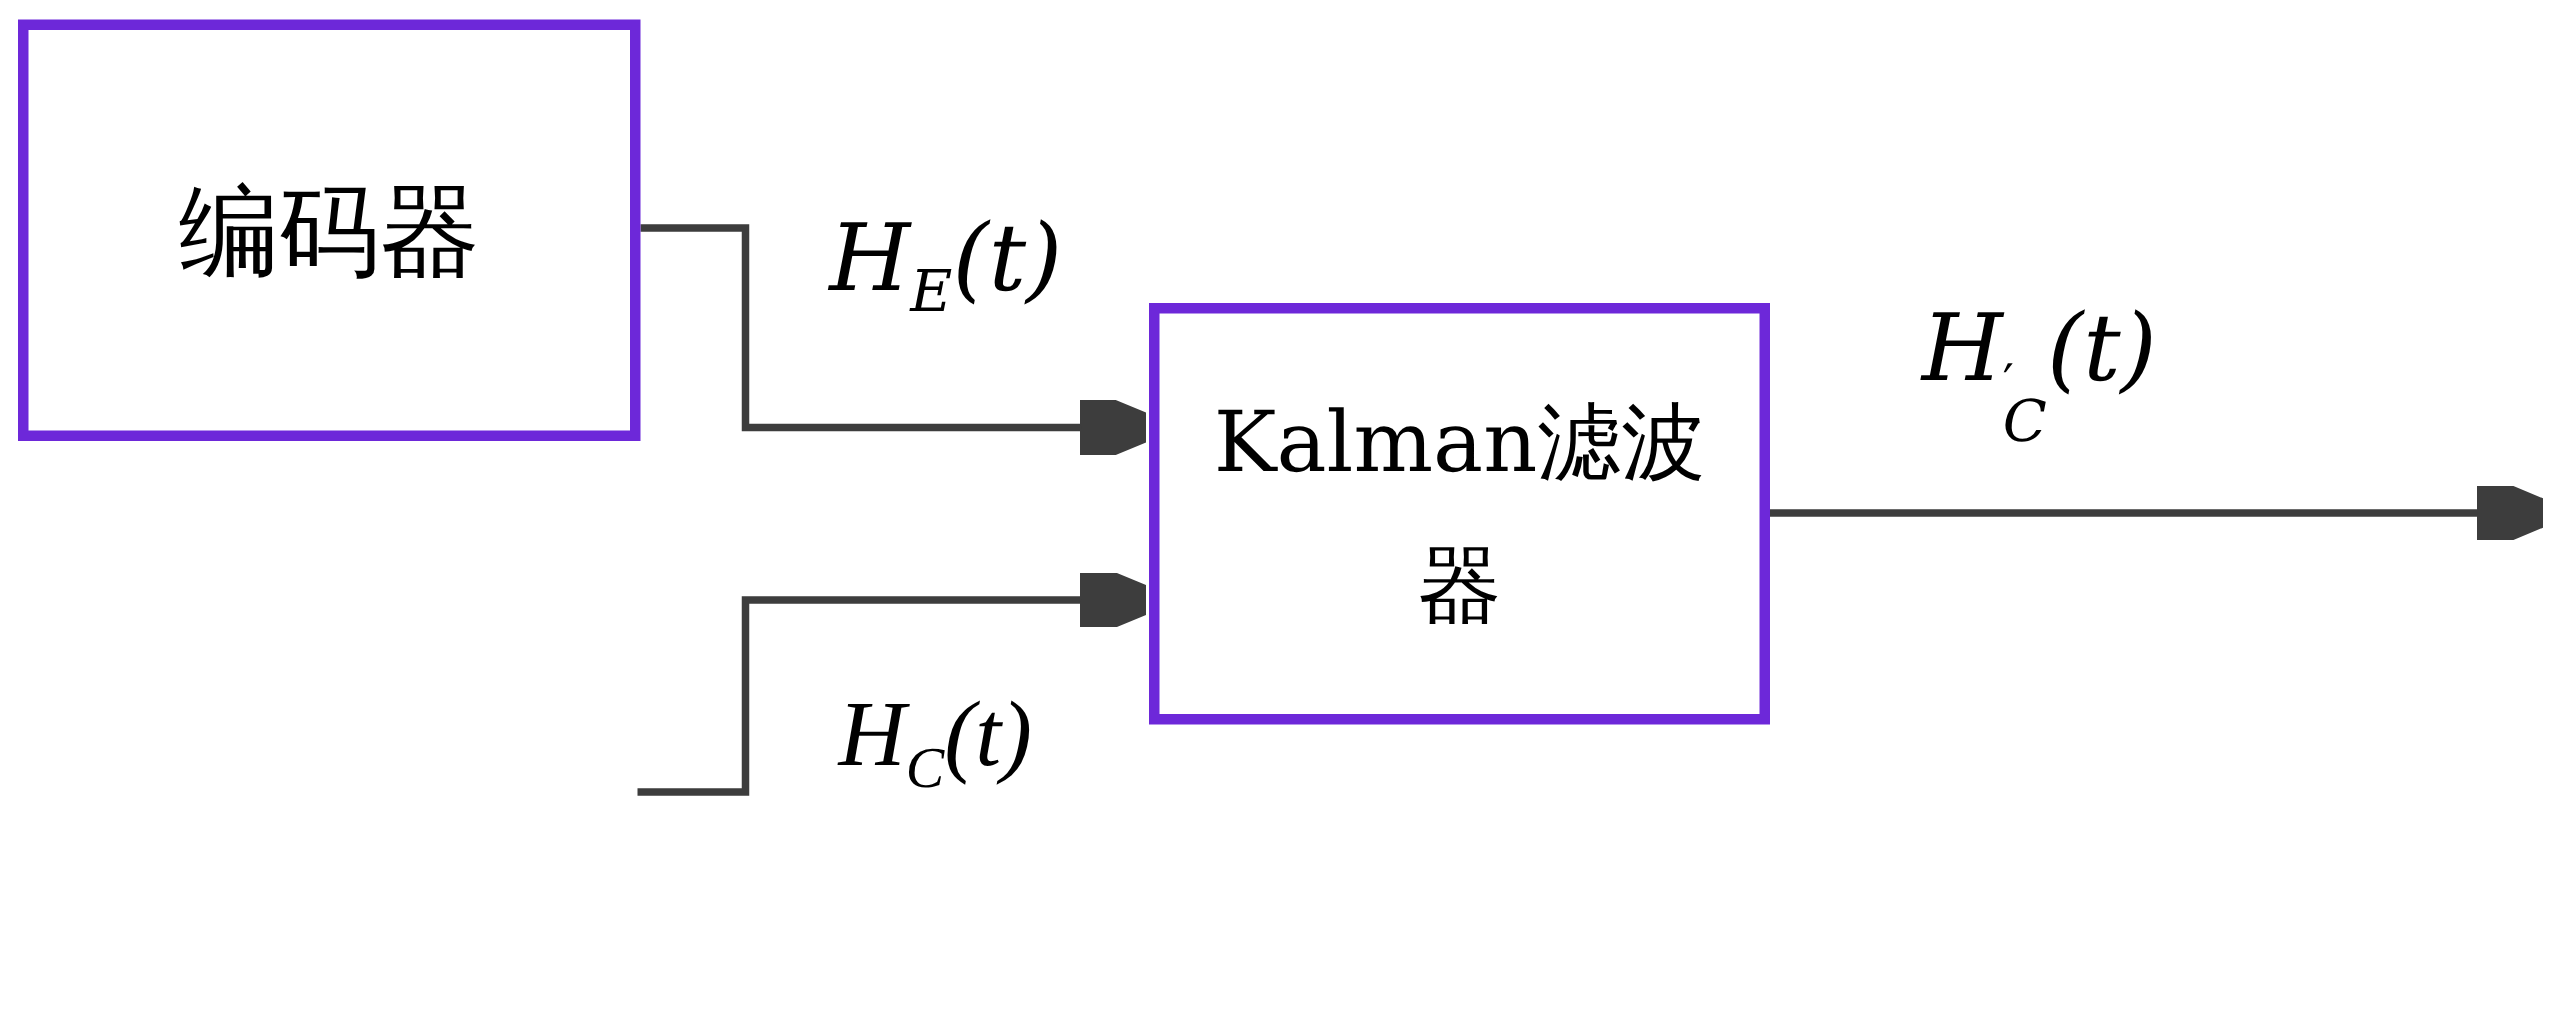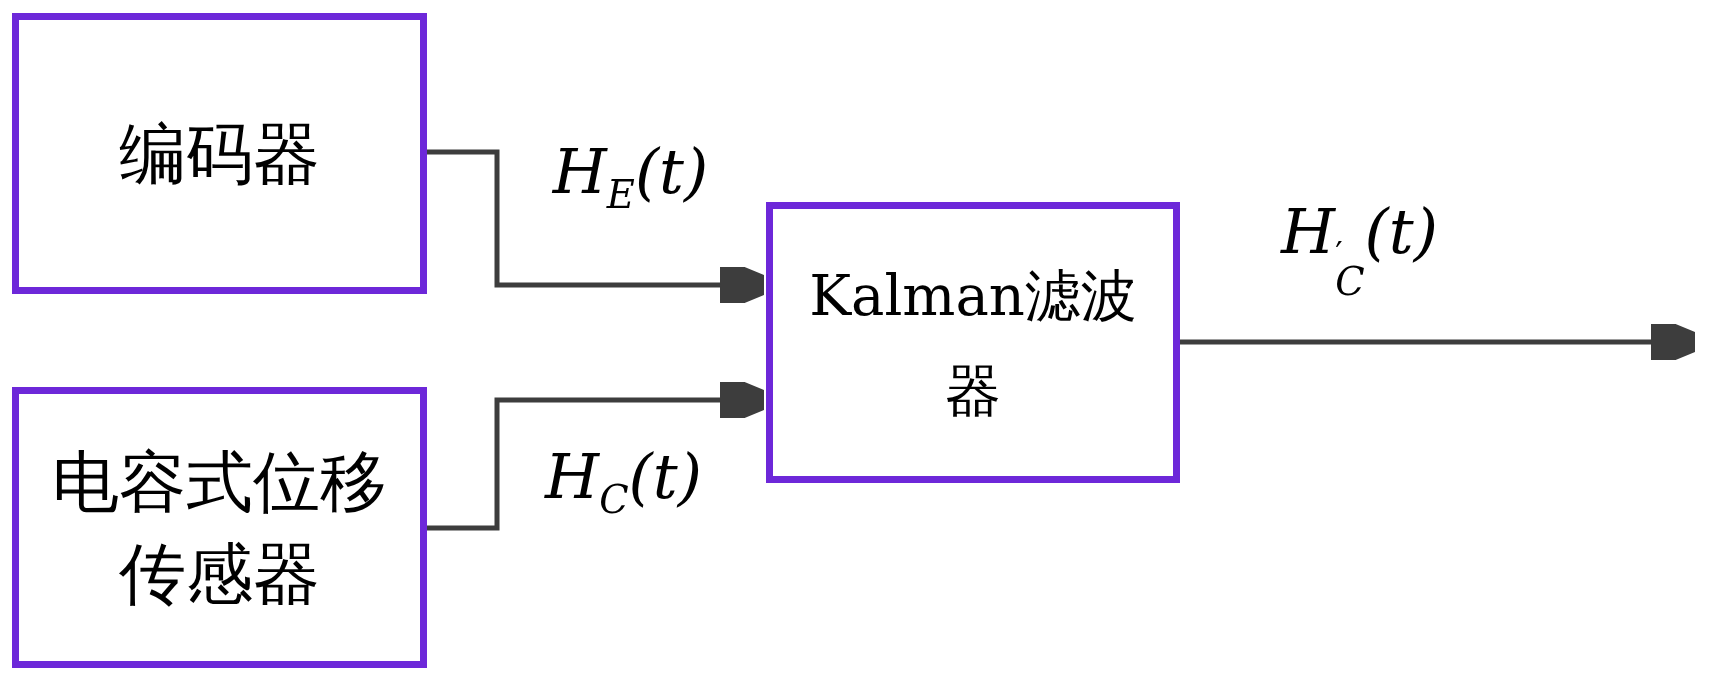--- a/index.html
+++ b/index.html
@@ -61,21 +61,21 @@
   .sig {
     position: absolute;
     font-style: italic;
     font-size: 62px;
     line-height: 1.1;
     color: #000000;
     text-align: center;
     white-space: nowrap;
   }
   .sig-he { left: 543px; top: 138px; width: 175px; }
-  .sig-hc { left: 536px; top: 443px; width: 175px; }
+  .sig-hc { left: 536px; top: 456px; width: 175px; font-family: Liberation Serif, serif; }
   .sig-hcp { left: 1262px; top: 198px; width: 195px; }
   .sig sub {
     font-size: 0.62em;
     vertical-align: -0.38em;
     line-height: 0;
   }
   .prime-stack {
     display: inline-flex;
     flex-direction: column;
     align-items: flex-start;
@@ -101,24 +101,20 @@
     </defs>
     <path d="M425,152 H497 V285 H759" marker-end="url(#arrowhead)"></path>
     <path d="M425,528 H497 V400 H759" marker-end="url(#arrowhead)"></path>
     <path d="M1178,342 H1690" marker-end="url(#arrowhead)"></path>
   </svg>
 
   <div class="box box-encoder">
     <div>编码器</div>
   </div>
 
-  <div class="box box-sensor">
-    <div>电容式位移</div>
-    <div>传感器</div>
-  </div>
 
   <div class="box box-kalman">
     <div>Kalman滤波</div>
     <div>器</div>
   </div>
 
   <div class="sig sig-he">
     <span>H</span><sub>E</sub><span>(t)</span>
   </div>
 

